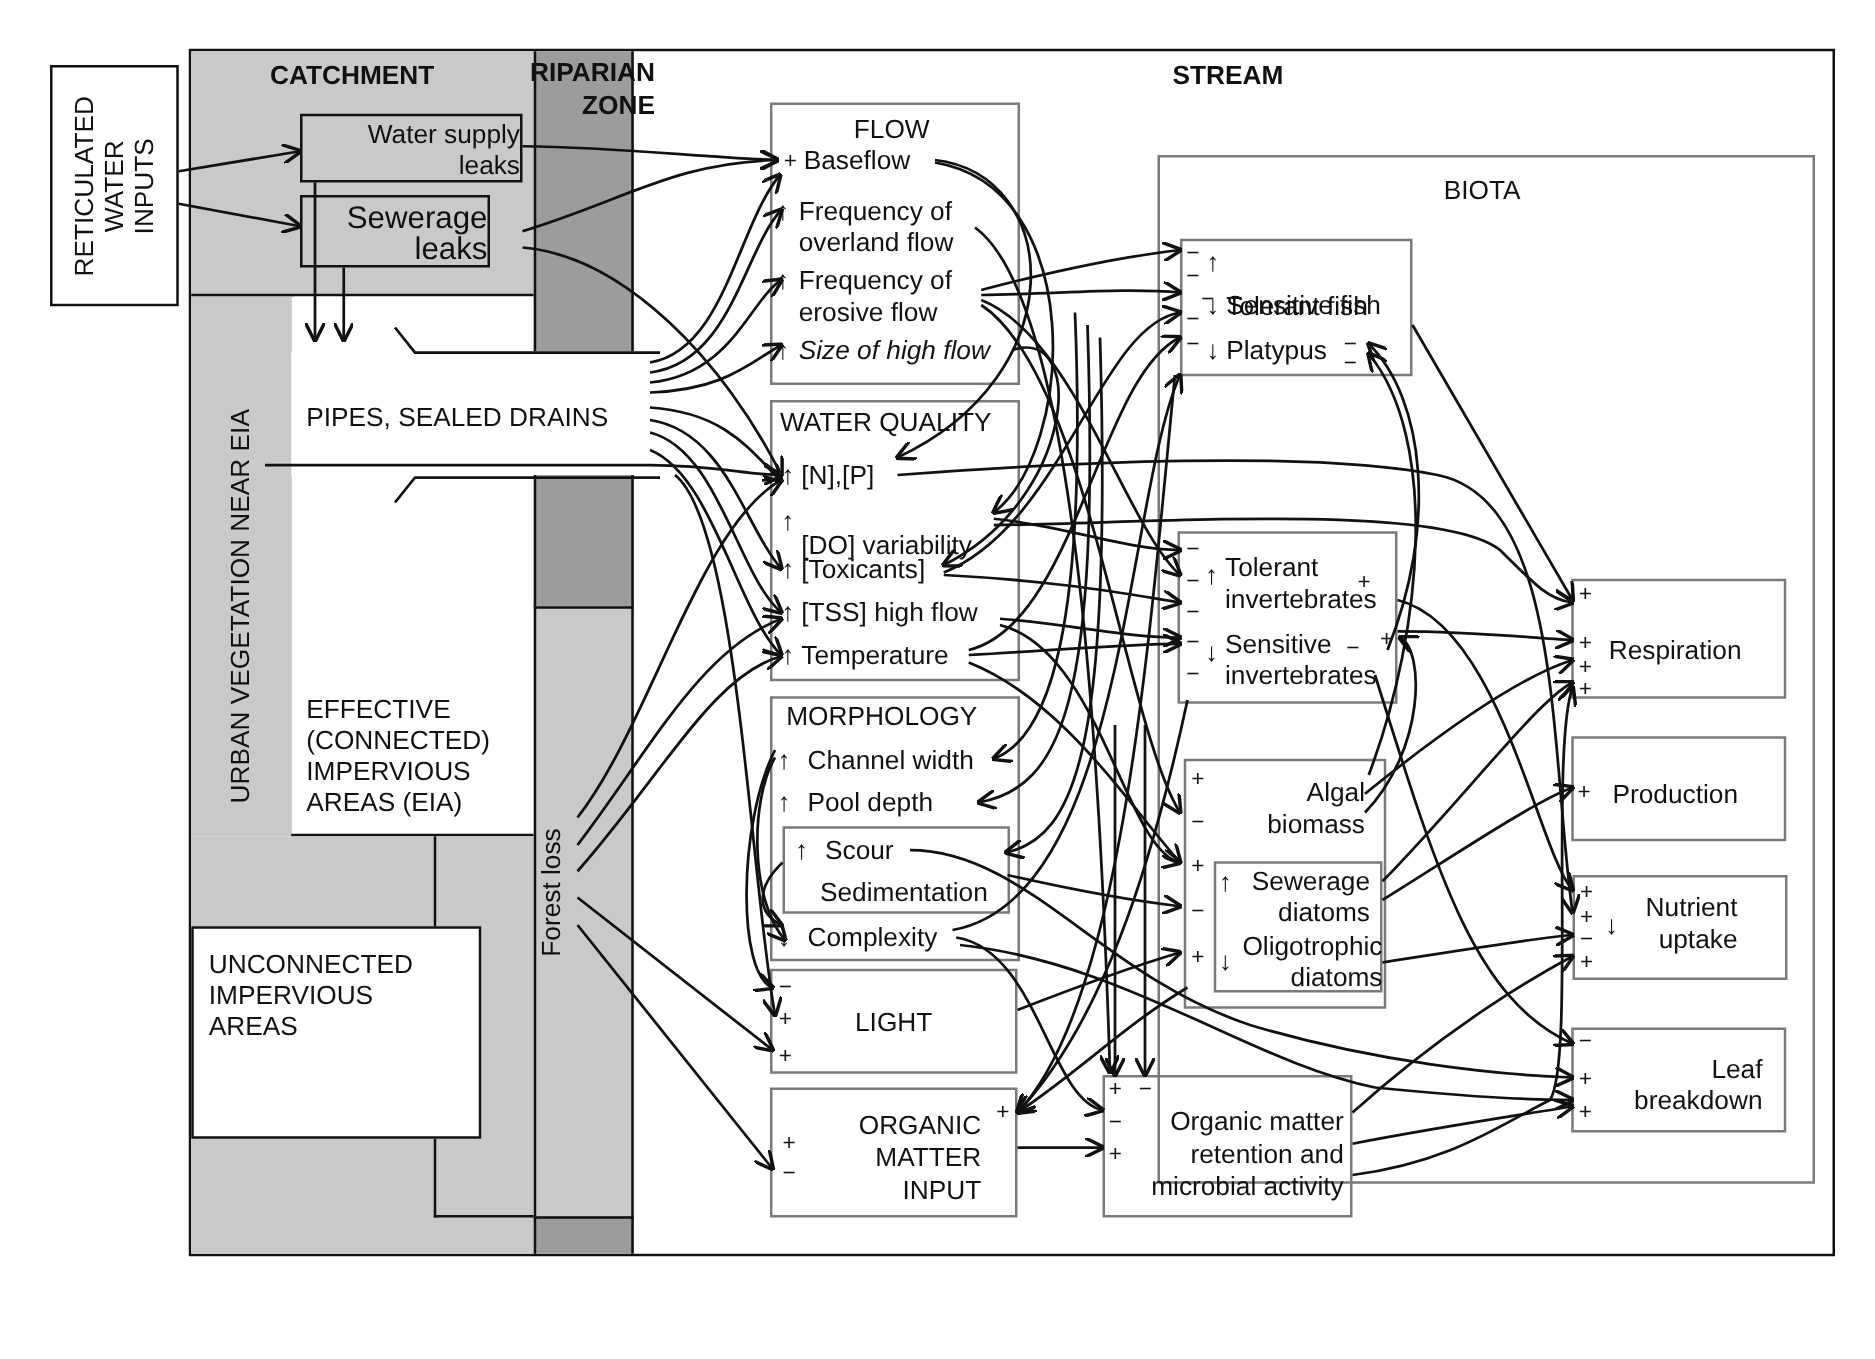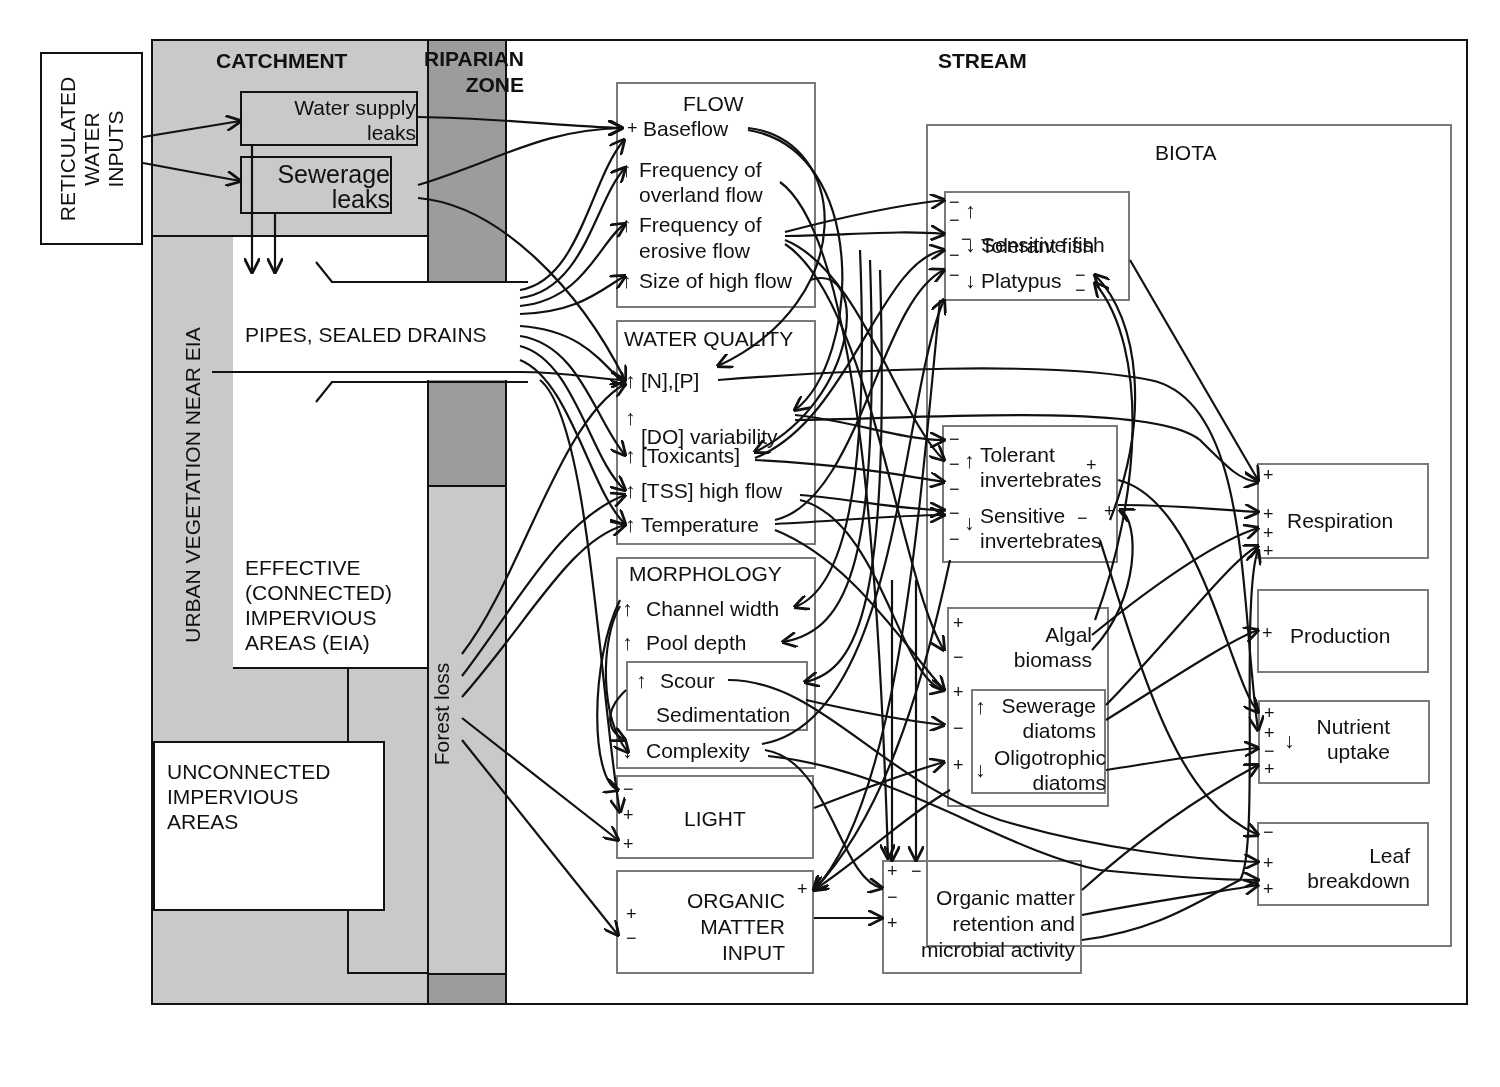--- a/index.html
+++ b/index.html
@@ -84,21 +84,21 @@
 <div class="txt" style="left:683px;top:91px;">FLOW</div>
 <div class="sign" style="left:627px;top:119px;">+</div>
 <div class="txt" style="left:643px;top:116px;">Baseflow</div>
 <div class="txt" style="left:621px;top:157px;">↑</div>
 <div class="txt" style="left:639px;top:157px;">Frequency of</div>
 <div class="txt" style="left:639px;top:182px;">overland flow</div>
 <div class="txt" style="left:621px;top:212px;">↑</div>
 <div class="txt" style="left:639px;top:212px;">Frequency of</div>
 <div class="txt" style="left:639px;top:238px;">erosive flow</div>
 <div class="txt" style="left:621px;top:268px;">↑</div>
-<div class="txt" style="left:639px;top:268px;">Size of high flow</div>
+<div class="txt" style="left:639px;top:268px;font-style:italic;">Size of high flow</div>
 
 <div class="abs dashed" style="left:616px;top:320px;width:200px;height:225px;"></div>
 <div class="txt" style="left:624px;top:326px;">WATER QUALITY</div>
 <div class="txt" style="left:625px;top:368px;">↑</div>
 <div class="txt" style="left:641px;top:368px;">[N],[P]</div>
 <div class="txt" style="left:625px;top:405px;">↑</div>
 <div class="txt" style="left:641px;top:424px;">[DO] variability</div>
 <div class="txt" style="left:625px;top:443px;">↑</div>
 <div class="txt" style="left:641px;top:443px;">[Toxicants]</div>
 <div class="txt" style="left:625px;top:478px;">↑</div>

